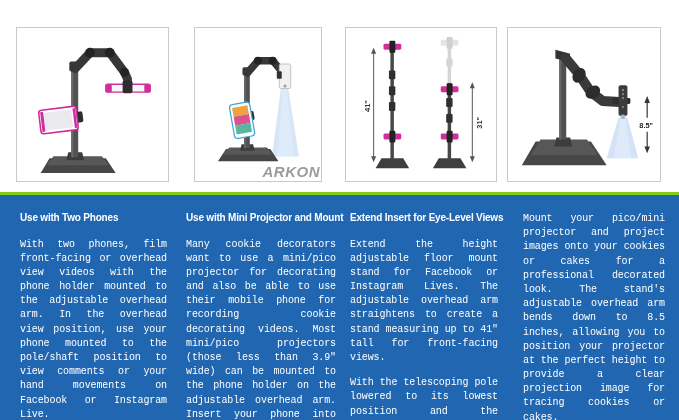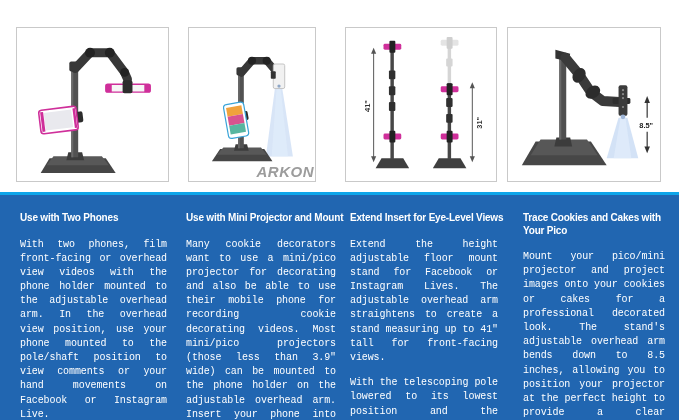--- a/index.html
+++ b/index.html
@@ -7,32 +7,32 @@
   .page {
     position:relative; width:679px; height:420px; background:#ffffff; overflow:hidden;
   }
   
   .panel {
     position:absolute; top:27px; height:155px; background:#ffffff;
     border:1px solid #c9c9c9;
   }
   .panel svg { display:block; width:100%; height:100%; }
   #panel-1 { left:16px;  width:153px; }
-  #panel-2 { left:188px; width:128px; }
+  #panel-2 { left:194px; width:128px; }
   #panel-3 { left:345px; width:152px; }
   #panel-4 { left:507px; width:154px; }
   .brand-logo {
     position:absolute; right:1px; bottom:2px;
     font-size:15px; font-weight:bold; font-style:italic;
     color:#9c9c9c; letter-spacing:0.5px; line-height:1;
   }
   
   .band {
     position:absolute; left:0; top:192px; width:679px; height:228px;
-    background:#2166b1; border-top:3px solid #0ea5e9;
+    background:#2166b1; border-top:3px solid #84cc16;
   }
   .col { position:absolute; top:17px; color:#ffffff; }
   .col h3 {
     font-size:10px; font-weight:bold; letter-spacing:-0.2px;
     margin-bottom:13px; line-height:1.25; color:#ffffff;
   }
   .col .nowrap h3, h3.nowrap { white-space:nowrap; }
   .col p {
     font-size:10px; line-height:1.42; text-align:justify;
     letter-spacing:-0.1px; margin-bottom:11px;font-family:Liberation Mono, monospace;
@@ -245,18 +245,17 @@
       <p>Many cookie decorators want to use a mini/pico projector for decorating and also be able to use their mobile phone for recording cookie decorating videos. Most mini/pico projectors (those less than 3.9" wide) can be mounted to the phone holder on the adjustable overhead arm. Insert your phone into the holder clamped onto the pole/post of the stand and tilt it downward to capture the action.</p>
     </div>
 
     <div class="col" id="col-3">
       <h3 class="nowrap">Extend Insert for Eye-Level Views</h3>
       <p>Extend the height adjustable floor mount stand for Facebook or Instagram Lives. The adjustable overhead arm straightens to create a stand measuring up to 41" tall for front-facing views.</p>
       <p>With the telescoping pole lowered to its lowest position and the adjustable overhead arm straightened, the stand measures 31 inches tall</p>
     </div>
 
     <div class="col" id="col-4">
-      <h3>Trace Cookies and Cakes with Your Pico</h3>
       <p>Mount your pico/mini projector and project images onto your cookies or cakes for a professional decorated look. The stand's adjustable overhead arm bends down to 8.5 inches, allowing you to position your projector at the perfect height to provide a clear projection image for tracing cookies or cakes.</p>
     </div>
 
   </div>
 </div>
 
 </body></html>

